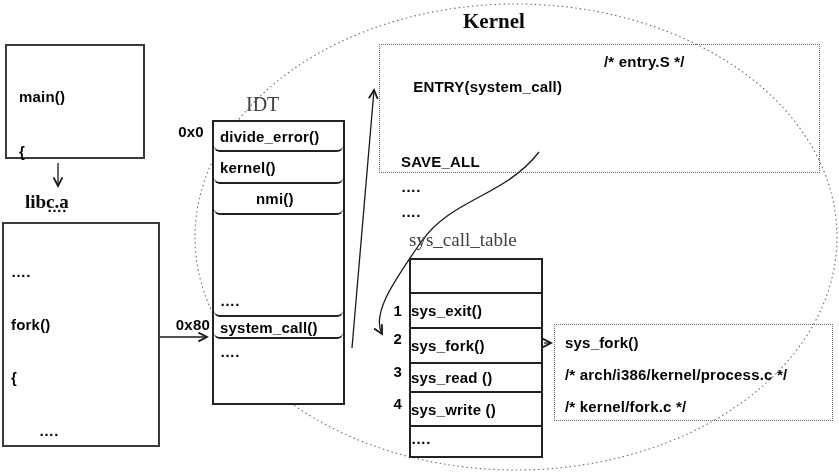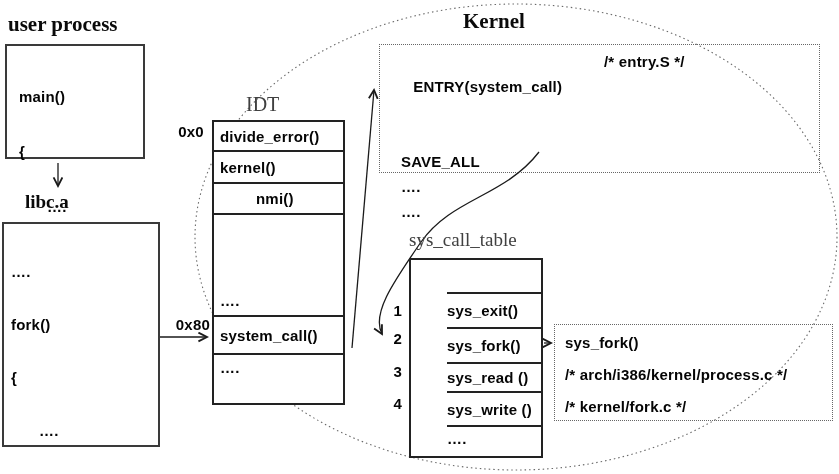--- a/index.html
+++ b/index.html
@@ -25,31 +25,31 @@
   
   .solid-box { position:absolute; border:2px solid #3a3a3a; background:#fff; }
   #user-box  { left:5px;  top:44px;  width:140px; height:115px; padding:6px 0 0 12px; }
   #user-box .box-line { line-height:21px; }
   #libc-box  { left:2px;  top:222px; width:158px; height:225px; padding:4px 0 0 7px; }
   #libc-box .box-line { line-height:19px; }
   .ind { padding-left:28px; }
 
   
   #idt-table { left:212px; top:120px; width:133px; height:285px; border:2px solid #222; position:absolute; background:#fff; }
-  .idt-row { border-bottom:2px solid #222; display:flex; align-items:center; padding-left:6px; }
+  .idt-row { border-bottom:2px solid #222; display:flex; align-items:center; padding-left:6px;border-radius:6px; }
   .idt-row.r0 { height:30px; }
   .idt-row.r1 { height:32px; }
   .idt-row.r2 { height:31px;padding-left:42px; }
   .idt-row.r3 { height:102px; align-items:flex-end; padding-bottom:6px; }
-  .idt-row.r4 { height:38px; }
+  .idt-row.r4 { height:22px; }
   .idt-row.r5 { height:46px; border-bottom:none; align-items:flex-start; padding-top:4px; }
 
   
   #sct-table { left:409px; top:258px; width:134px; height:200px; border:2px solid #222; position:absolute; background:#fff; }
-  .sct-row { border-bottom:2px solid #222; display:flex; align-items:center; padding-left:0;margin-left:36px; }
+  .sct-row { border-bottom:2px solid #222; display:flex; align-items:center; padding-left:0; }
   .sct-row.r0 { height:34px; }
   .sct-row.r1 { height:35px; }
   .sct-row.r2 { height:35px; }
   .sct-row.r3 { height:29px; }
   .sct-row.r4 { height:34px; }
   .sct-row.r5 { height:29px; border-bottom:none; align-items:flex-start; padding-top:3px; }
   .sct-index { position:absolute; width:20px; text-align:right; }
 
   
   .dotted-box { position:absolute; border:1px dotted #666; background:transparent; }
@@ -80,21 +80,20 @@
 
     <path d="M117,337 L207,337" fill="none" stroke="#1a1a1a" stroke-width="1.3" marker-end="url(#ah)"></path>
 
     <path d="M352,348 L374,90" fill="none" stroke="#1a1a1a" stroke-width="1.3" marker-end="url(#ah)"></path>
 
     <path d="M539,152 C504,197 452,198 421,242 C395,280 371,313 382,334" fill="none" stroke="#1a1a1a" stroke-width="1.3" marker-end="url(#ah)"></path>
 
     <path d="M544,343 L551,343" fill="none" stroke="#1a1a1a" stroke-width="1.3" marker-end="url(#ah)"></path>
   </svg>
 
-  <div class="abs serif-title" style="left:8px; top:12px; font-size:21px;">user process</div>
   <div id="user-box" class="solid-box code">
     <div class="box-line">main()</div>
     <div class="box-line">{</div>
     <div class="box-line ind">….</div>
     <div class="box-line ind">fork()</div>
     <div class="box-line">}</div>
   </div>
 
   <div class="abs serif-title" style="left:25px; top:191px; font-size:19px;">libc.a</div>
   <div id="libc-box" class="solid-box code">

